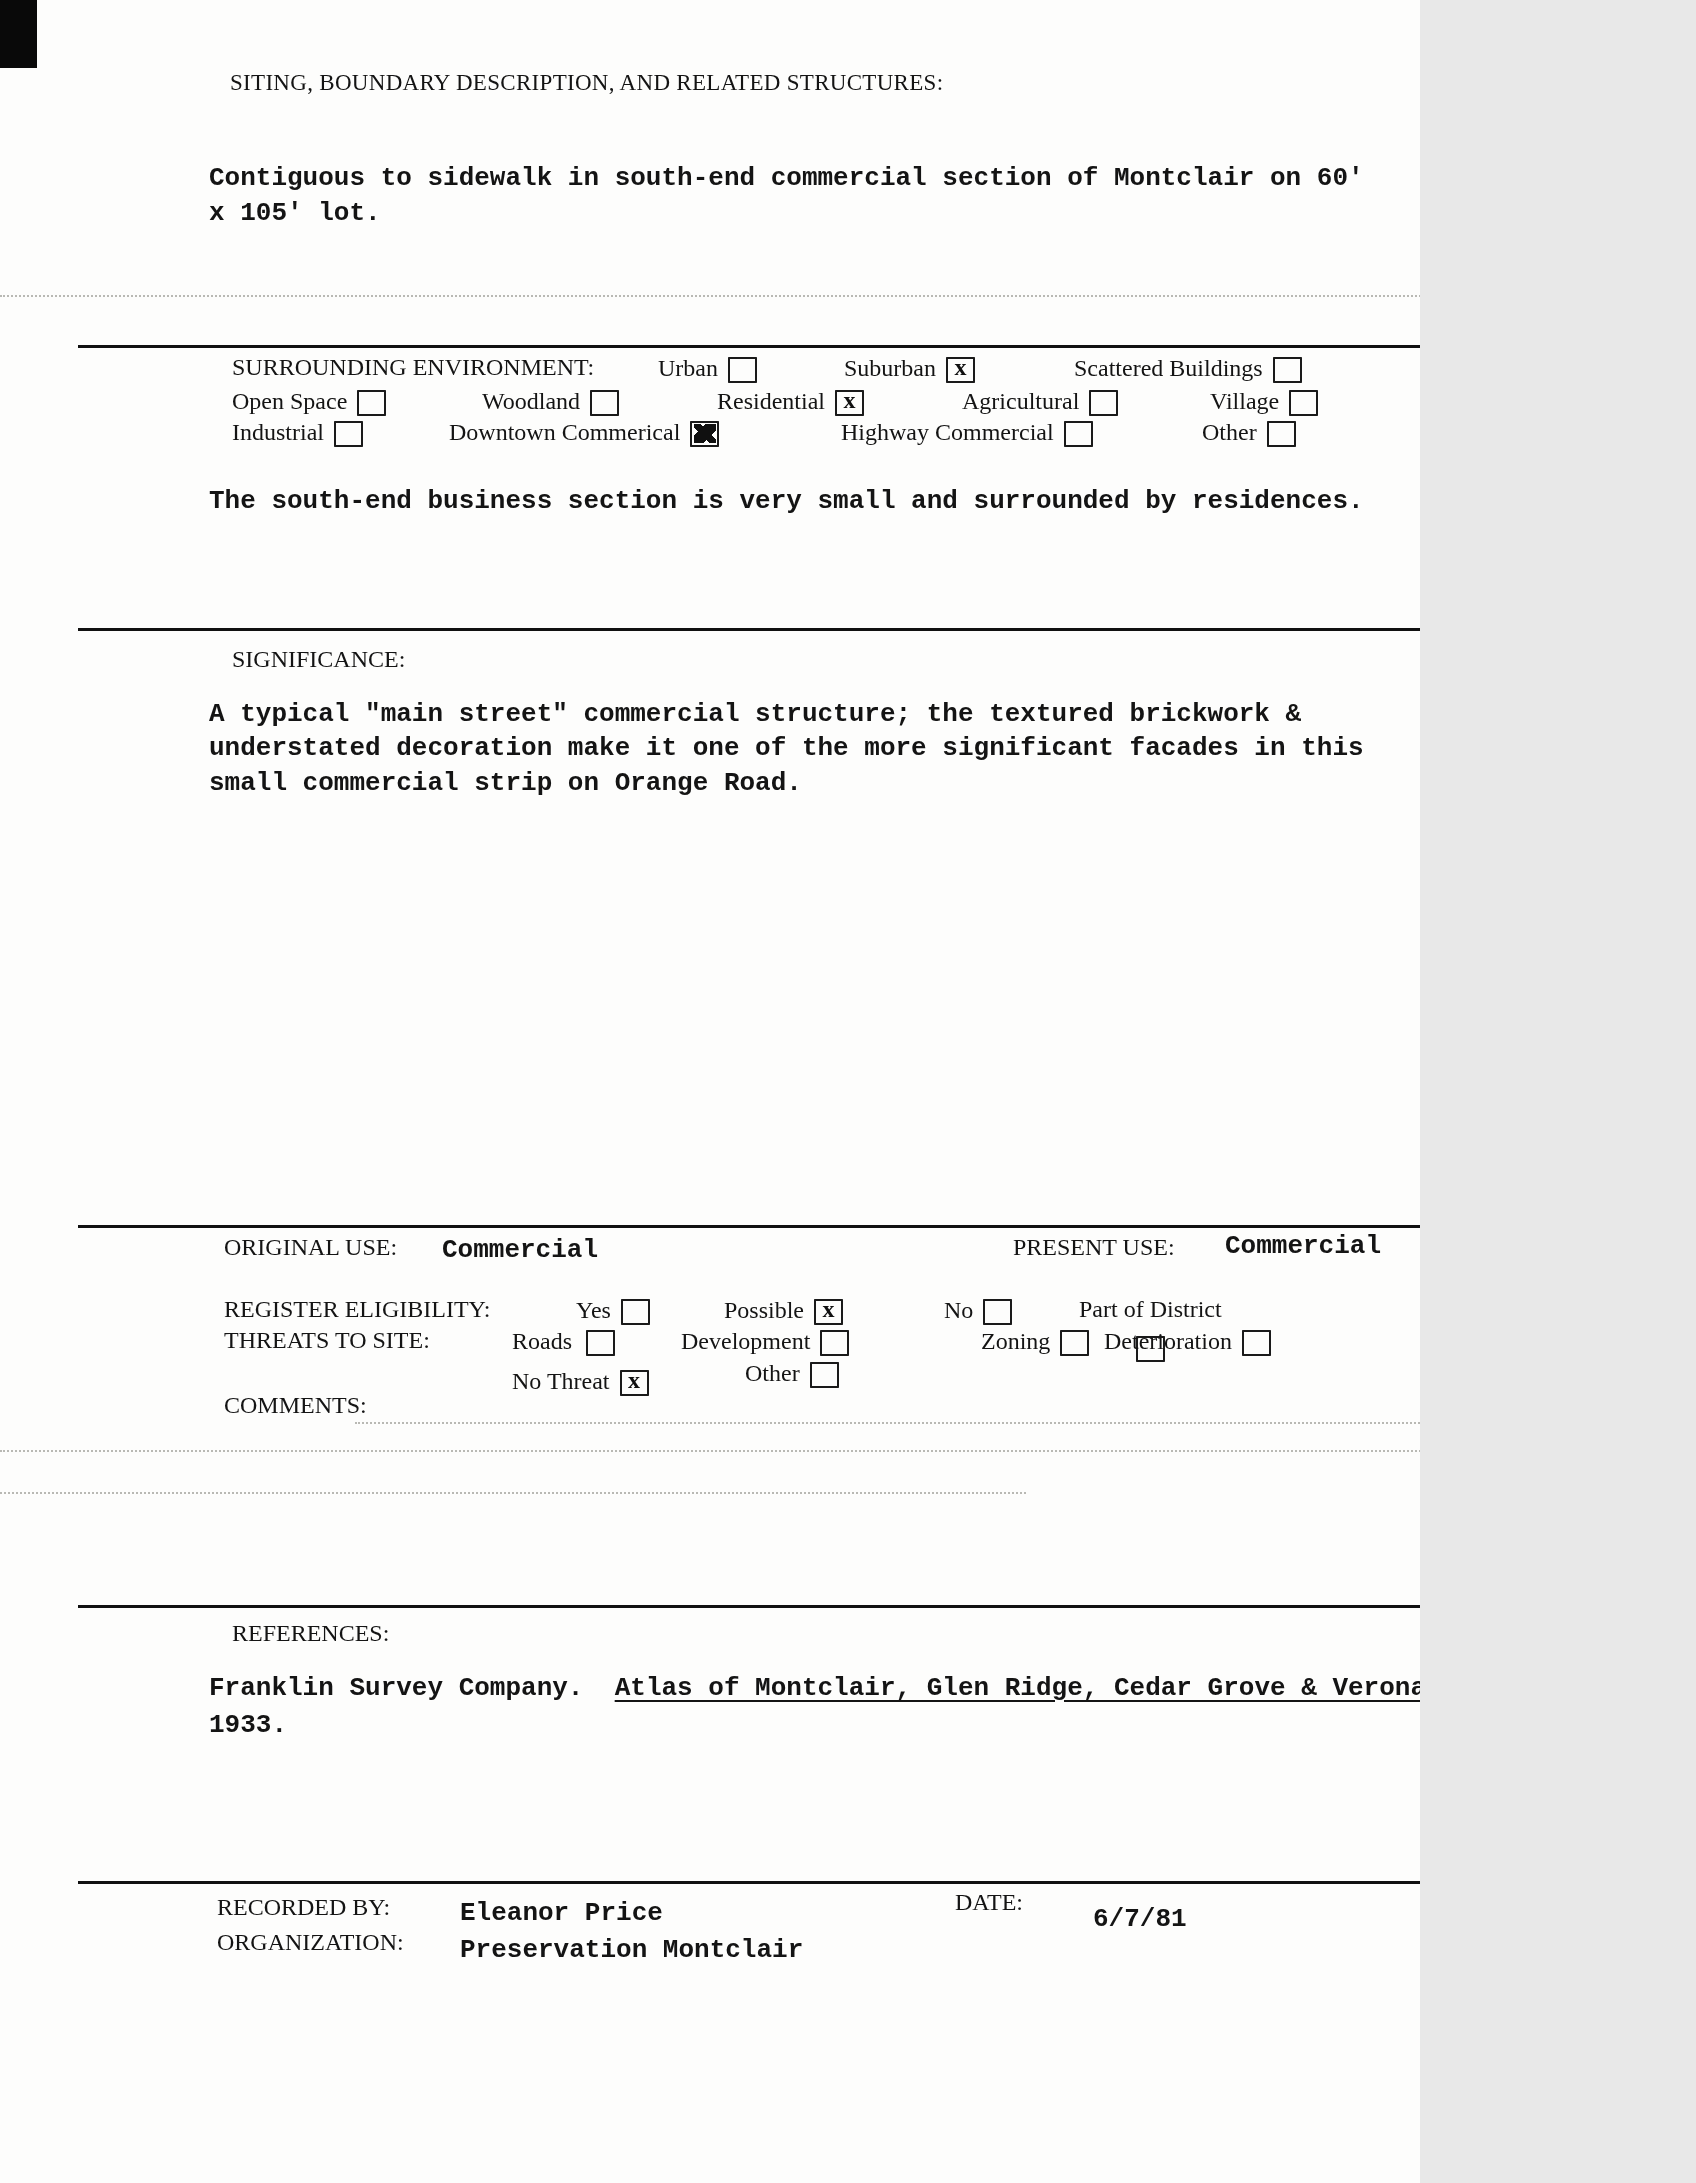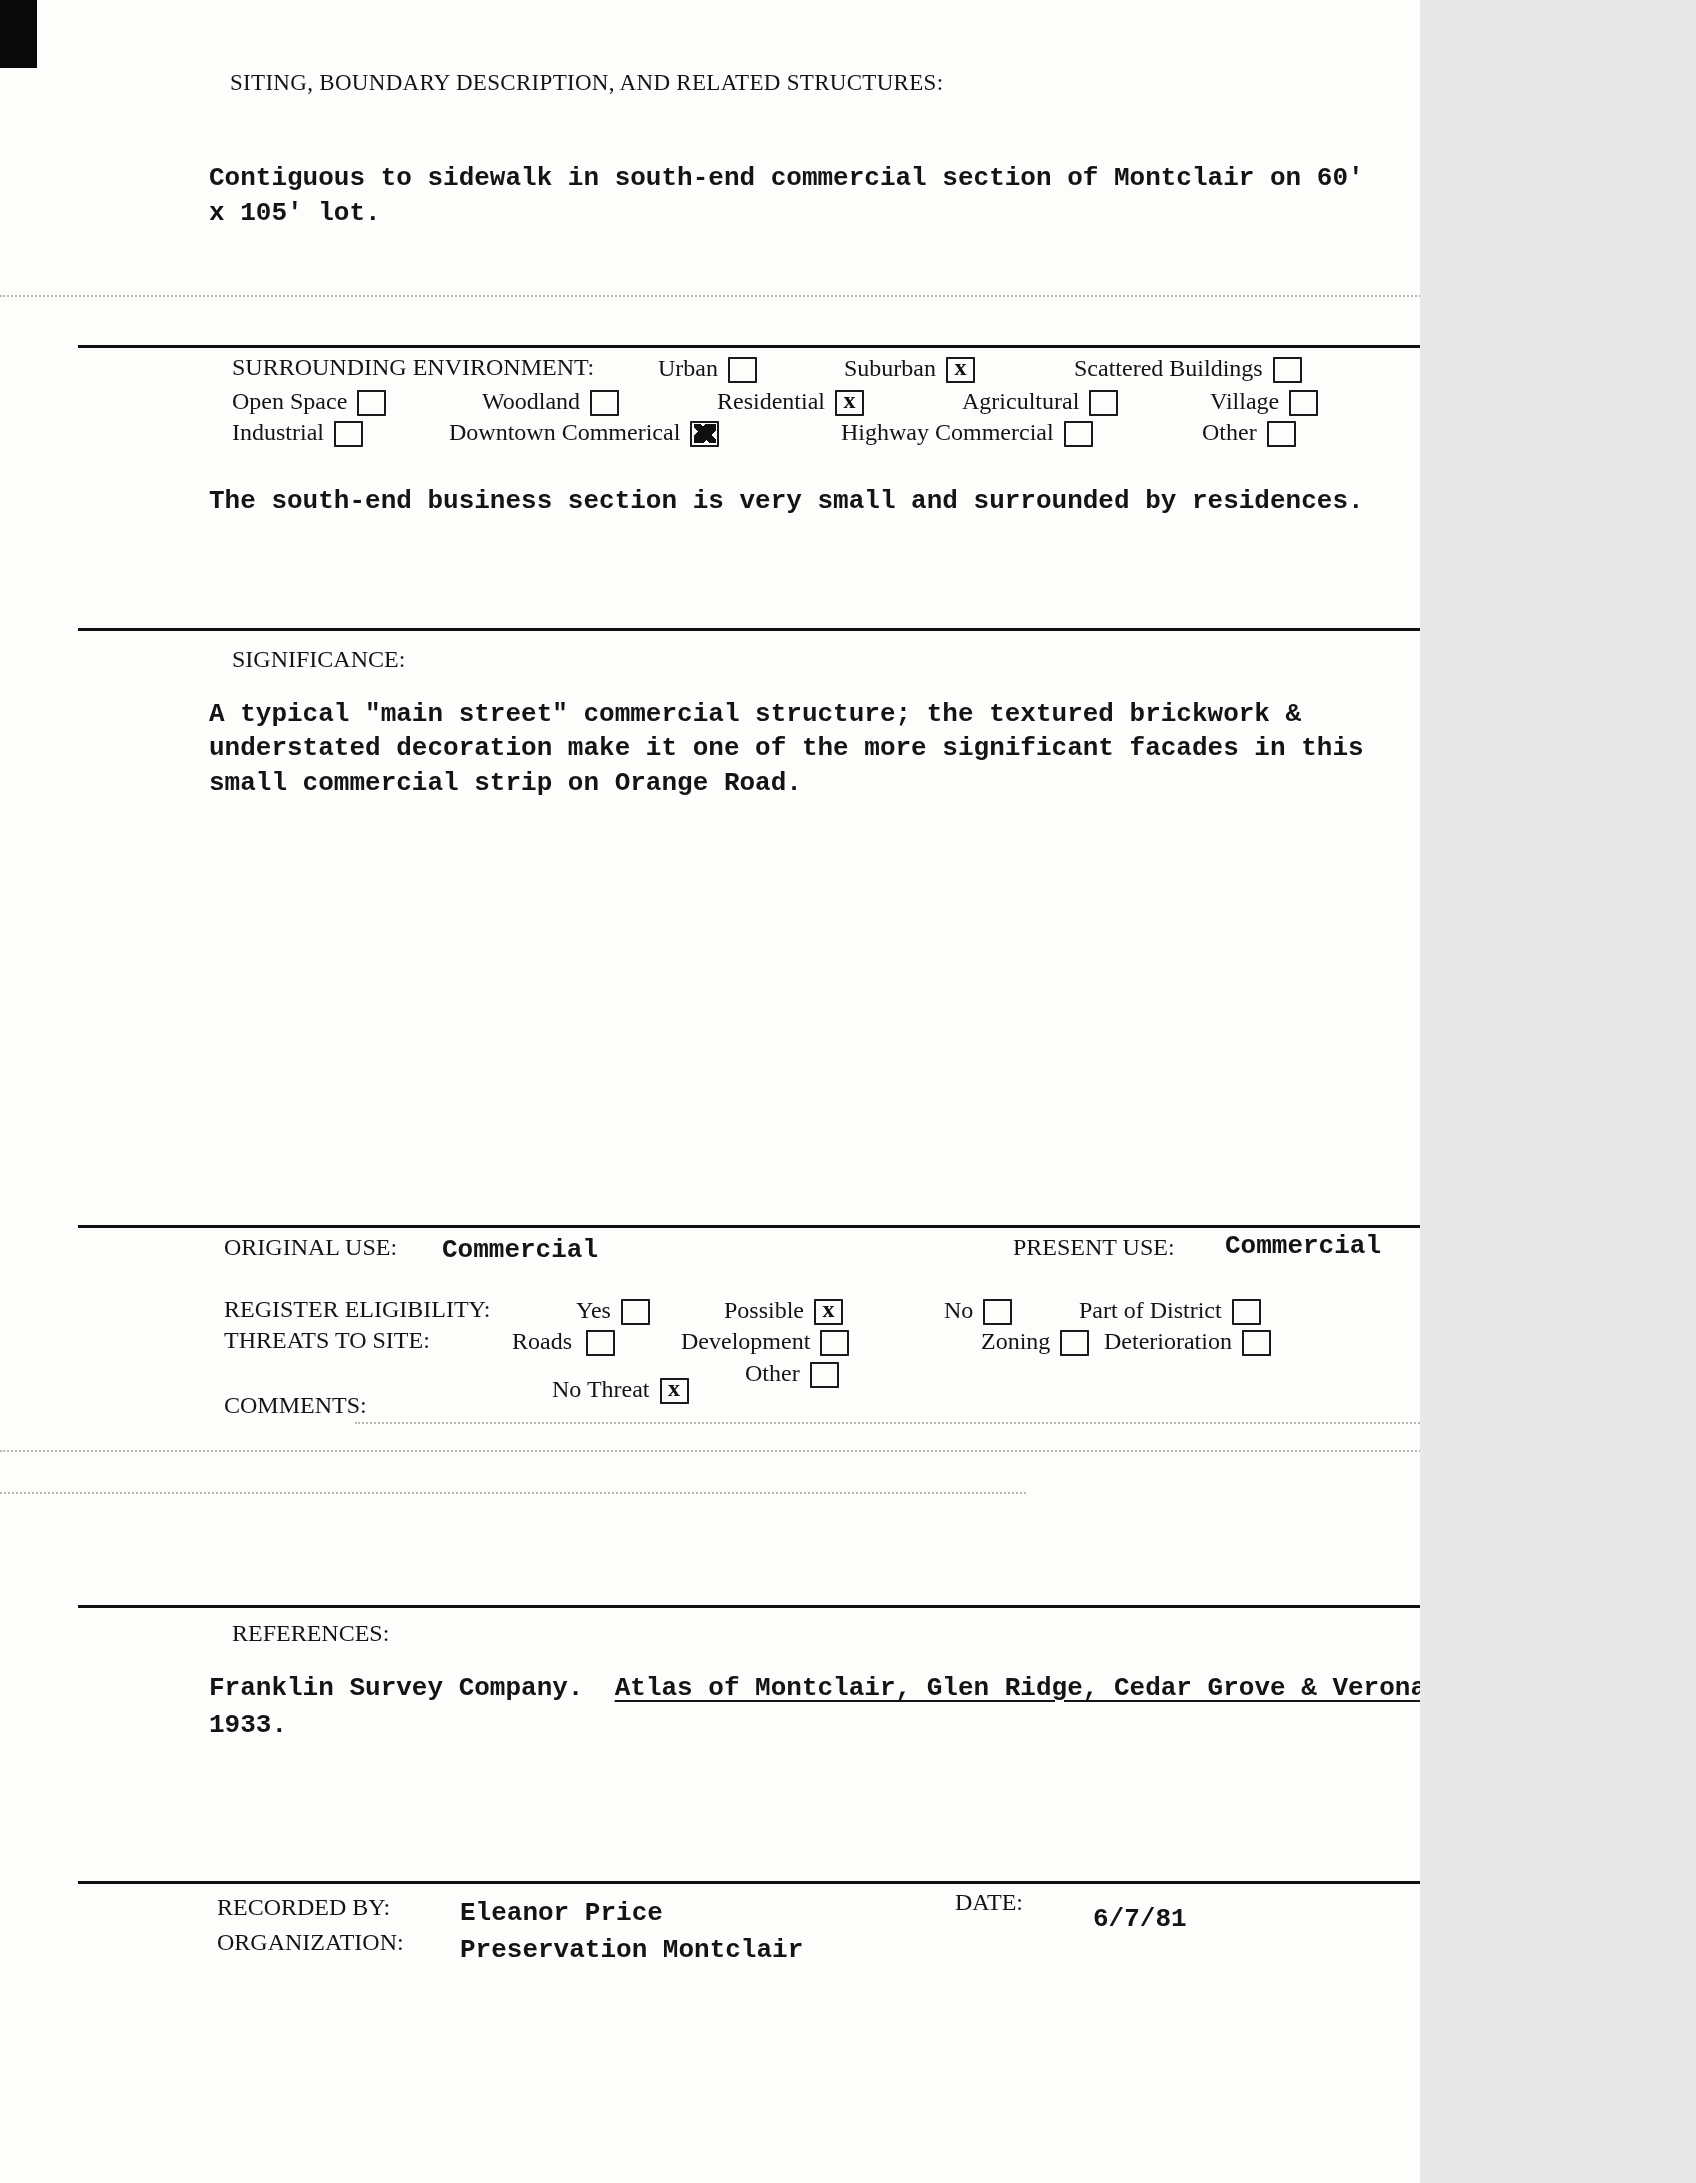--- a/index.html
+++ b/index.html
@@ -165,21 +165,21 @@
         <span class="cb-box"></span>
     </span>
     <span class="cb" style="left:724px; top:0;">
       <span class="cb-label">Possible</span>
         <span class="cb-box checked"></span>
     </span>
     <span class="cb" style="left:944px; top:0;">
       <span class="cb-label">No</span>
         <span class="cb-box"></span>
     </span>
-    <span class="cb" style="left:1079px; top:0;">
+    <span class="cb" style="left:1079px; top:0;flex-direction:column;">
       <span class="cb-label">Part of District</span>
         <span class="cb-box"></span>
     </span>
   </div>
 
   <div class="row" style="top:1327px;">
     <span class="label" style="left:224px; top:0;">THREATS TO SITE:</span>
     <span class="cb" style="left:512px; top:0;gap:14px;">
       <span class="cb-label">Roads</span>
         <span class="cb-box"></span>
@@ -192,21 +192,21 @@
       <span class="cb-label">Zoning</span>
         <span class="cb-box"></span>
     </span>
     <span class="cb" style="left:1104px; top:0;">
       <span class="cb-label">Deterioration</span>
         <span class="cb-box"></span>
     </span>
   </div>
 
   <div class="row" style="top:1359px;">
-    <span class="cb" style="left:512px; top:16px;margin-left:40px;">
+    <span class="cb" style="left:512px; top:8px;">
       <span class="cb-label">No Threat</span>
         <span class="cb-box checked"></span>
     </span>
     <span class="cb" style="left:745px; top:0;">
       <span class="cb-label">Other</span>
         <span class="cb-box"></span>
     </span>
   </div>
 
   <div class="label" style="left:224px; top:1392px;">COMMENTS:</div>

